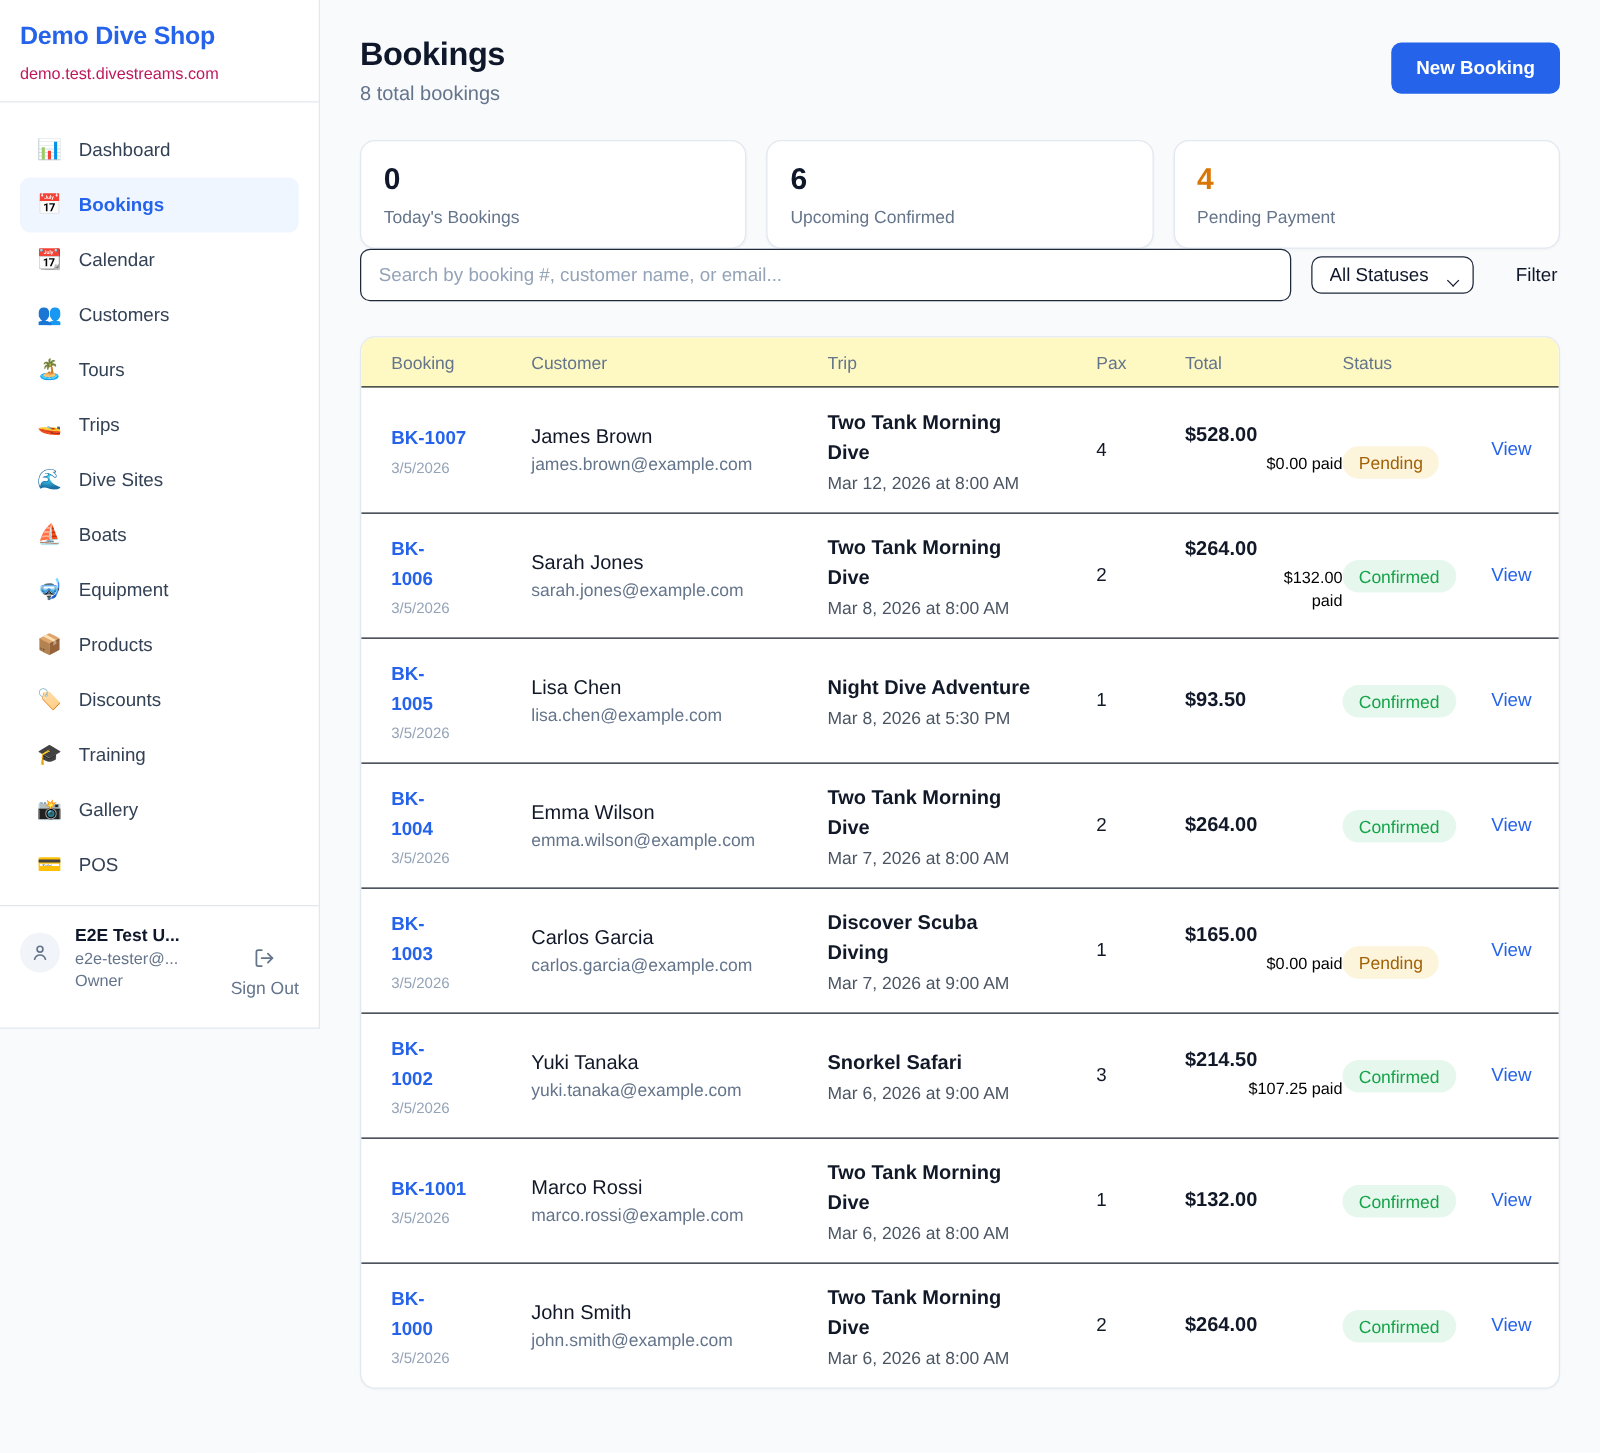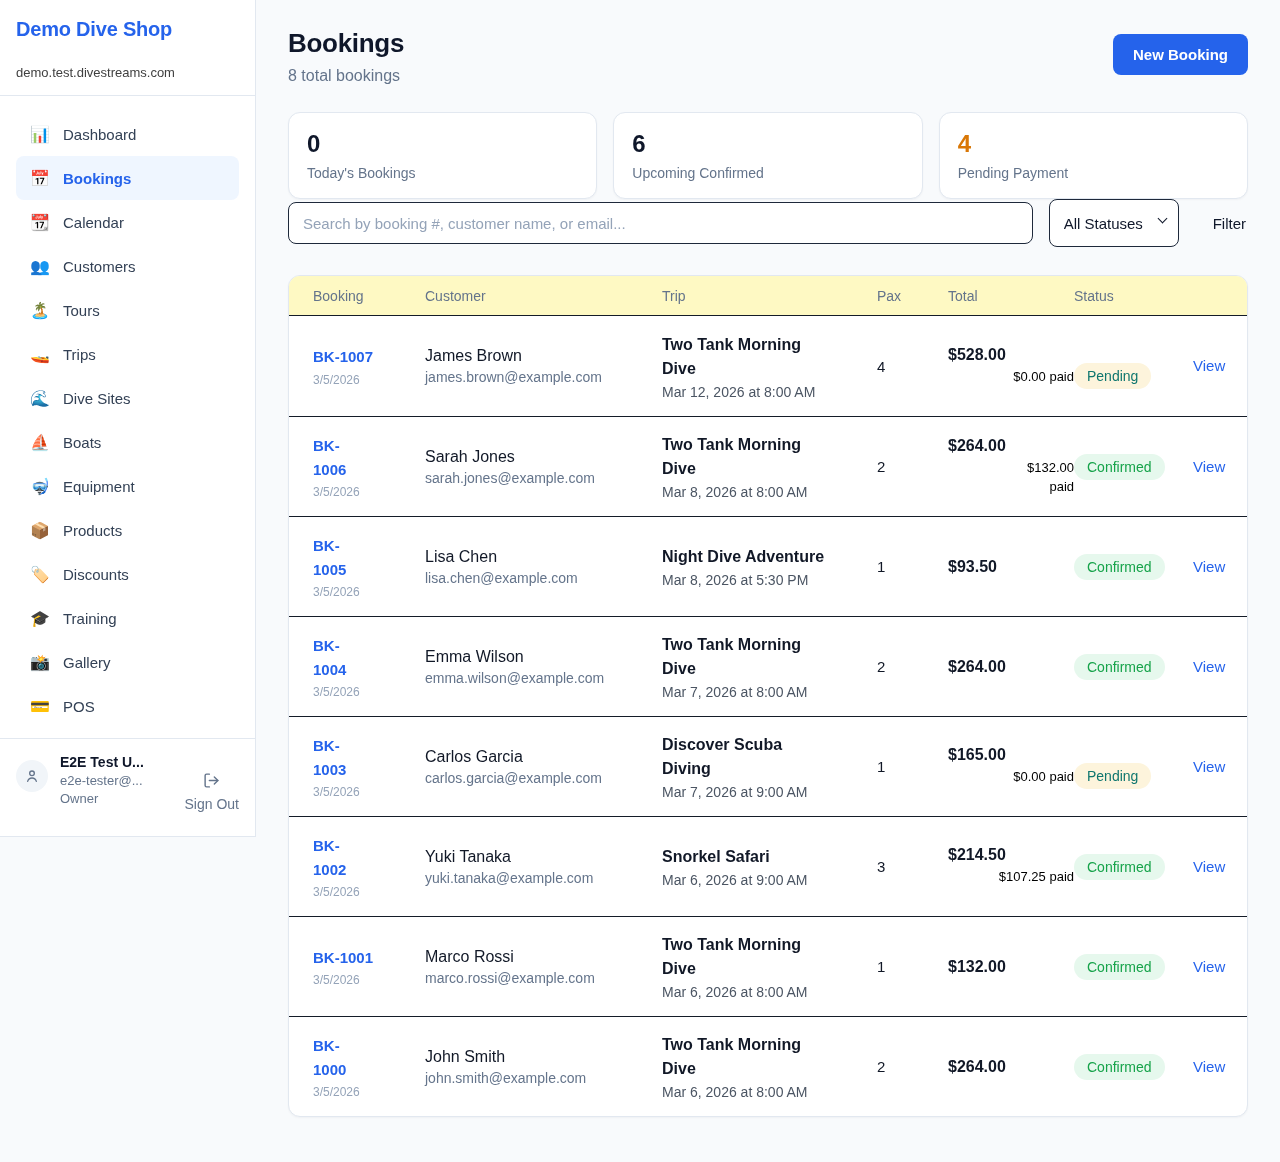--- a/index.html
+++ b/index.html
@@ -16,21 +16,21 @@
   
   .sidebar {
     width: 256px;
     flex: 0 0 256px;
     background: #ffffff;
     border-right: 1px solid #e2e8f0;
     border-bottom: 1px solid #e2e8f0;
   }
   .shop-header { padding: 18px 16px 15px; border-bottom: 1px solid #e2e8f0; }
   .shop-name { font-size: 20px; font-weight: 800; color: #2563eb; letter-spacing: -0.2px; }
-  .shop-domain { font-size: 13px; color: #404040; margin-top: 24px; }
+  .shop-domain { font-size: 13px; color: #be185d; margin-top: 10px; }
   .nav { padding: 16px 16px 0; }
   .nav-item {
     display: flex; align-items: center; gap: 13px;
     height: 44px; padding: 0 14px; border-radius: 8px;
     font-size: 15px; color: #334155; cursor: pointer;
   }
   .nav-item.active { background: #eff6ff; color: #2563eb; font-weight: 600; }
   .nav-icon { width: 20px; font-size: 16px; text-align: center; flex: 0 0 20px; }
   .user-section {
     margin-top: 10px; border-top: 1px solid #e2e8f0;
@@ -72,21 +72,21 @@
   .stat-label { font-size: 14px; color: #64748b; margin-top: 7px; }
 
   .filter-row { display: flex; align-items: center; }
   .search-input {
     flex: 1; height: 42px; border: 1px solid #1e293b; border-radius: 8px;
     padding: 0 14px; font-size: 15px; font-family: inherit; color: #0f172a; background: #fff;
   }
   .search-input::placeholder { color: #94a3b8; }
   .select-wrap { position: relative; margin-left: 16px; }
   .status-select {
-    height: 48px; border: 1px solid #1e293b; border-radius: 8px; background: #fff;
+    height: 30px; border: 1px solid #1e293b; border-radius: 8px; background: #fff;
     font-size: 15px; font-family: inherit; color: #0f172a;
     padding: 0 34px 0 14px; appearance: none; -webkit-appearance: none; cursor: pointer;
   }
   .select-chevron {
     position: absolute; right: 13px; top: 16px; width: 7px; height: 7px;
     border-right: 1.8px solid #0f172a; border-bottom: 1.8px solid #0f172a;
     transform: rotate(45deg); pointer-events: none;
   }
   .filter-btn {
     margin-left: 32px; background: none; border: none; font-size: 15px; color: #0f172a;
@@ -114,21 +114,21 @@
   .cust-email { font-size: 14px; color: #64748b; margin-top: 4px; }
   .trip-name { font-size: 16px; font-weight: 600; color: #111827; white-space: pre-line; line-height: 1.5; }
   .trip-date { font-size: 14px; color: #4b5563; margin-top: 3px; }
   .pax { font-size: 15px; color: #111827; }
   .total { font-size: 16px; font-weight: 700; color: #111827; }
   .paid { font-size: 13px; color: #000000; margin-top: 4px; white-space: pre-line; line-height: 1.45; text-align: right; }
   .paid:empty { display: none; }
   .badge {
     display: inline-block; font-size: 14px; padding: 5px 13px; border-radius: 999px;
   }
-  .badge.pending { background: #fdf4dc; color: #0f766e; margin-top: 19px; }
+  .badge.pending { background: #fdf4dc; color: #a16207; margin-top: 19px; }
   .badge.confirmed { background: #e6f8ed; color: #16a34a; }
   .view-link { font-size: 15px; font-weight: 500; color: #2563eb; cursor: pointer; text-align: left; }
   .cell-view { text-align: right; }
 
   .icon-svg { display: block; }
 </style>
 </head>
 <body>
 
 <aside class="sidebar">

